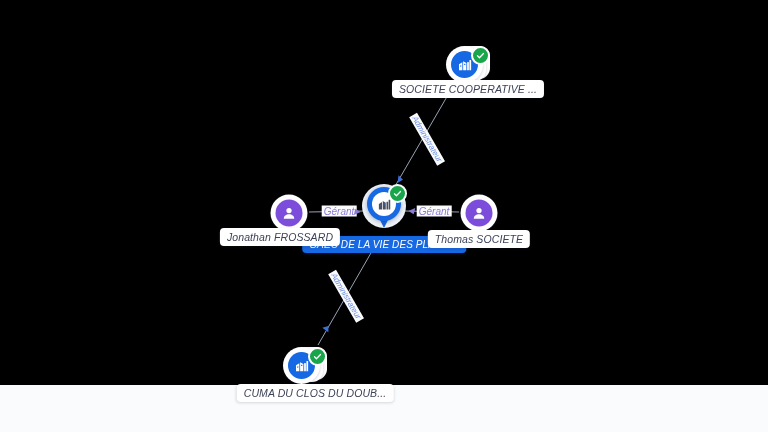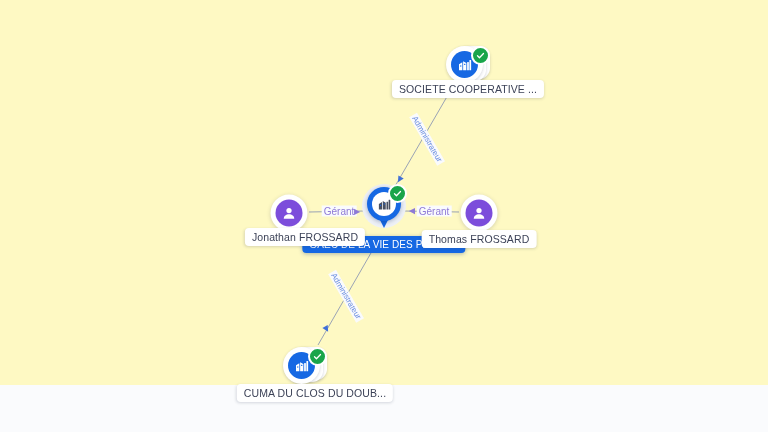--- a/index.html
+++ b/index.html
@@ -10,21 +10,22 @@
     width: 768px;
     height: 432px;
     background: #fafbfd;
     font-family: "Liberation Sans", sans-serif;
     overflow: hidden;
   }
   #graph-canvas {
     position: relative;
     width: 768px;
     height: 385px;
-    background: #fef9c3;
+    background: #000000;
+    font-style: italic;
   }
   #edge-layer {
     position: absolute;
     left: 0; top: 0;
     width: 768px;
     height: 432px;
     pointer-events: none;
   }
 
   
@@ -259,34 +260,34 @@
           <div class="person-avatar">
             <div class="person-disc">
               <svg width="17" height="17" viewBox="0 0 24 24">
                 <circle cx="12" cy="8.6" r="3.7" fill="#ffffff"></circle>
                 <path d="M4.6 20c0-4.1 3.3-6.4 7.4-6.4s7.4 2.3 7.4 6.4z" fill="#ffffff"></path>
               </svg>
             </div>
           </div>
         </div>
       </div>
-      <div class="node-label" style="left: 305px; top: 228px;">Jonathan FROSSARD</div>
+      <div class="node-label" style="left: 280px; top: 228px;">Jonathan FROSSARD</div>
       <div class="node" style="left: 479px; top: 213px;">
         <div class="node-inner">
           <div class="person-avatar">
             <div class="person-disc">
               <svg width="17" height="17" viewBox="0 0 24 24">
                 <circle cx="12" cy="8.6" r="3.7" fill="#ffffff"></circle>
                 <path d="M4.6 20c0-4.1 3.3-6.4 7.4-6.4s7.4 2.3 7.4 6.4z" fill="#ffffff"></path>
               </svg>
             </div>
           </div>
         </div>
       </div>
-      <div class="node-label" style="left: 479px; top: 230px;">Thomas FROSSARD</div>
+      <div class="node-label" style="left: 479px; top: 230px;">Thomas SOCIETE</div>
       <div class="node" style="left: 305px; top: 366px;">
         <div class="node-inner">
           <div class="company-wrap">
             <div class="stack-card stack-c3"></div>
             <div class="stack-card stack-c2"></div>
             <div class="stack-card stack-c1"></div>
             <div class="company-disc">
               <svg width="16" height="16" viewBox="0 0 24 24" fill="none">
                 <path d="M3 20V11l5-3.2V20z" fill="#ffffff"></path>
                 <path d="M9.2 20V6.4L14 9v11z" fill="#ffffff"></path>

